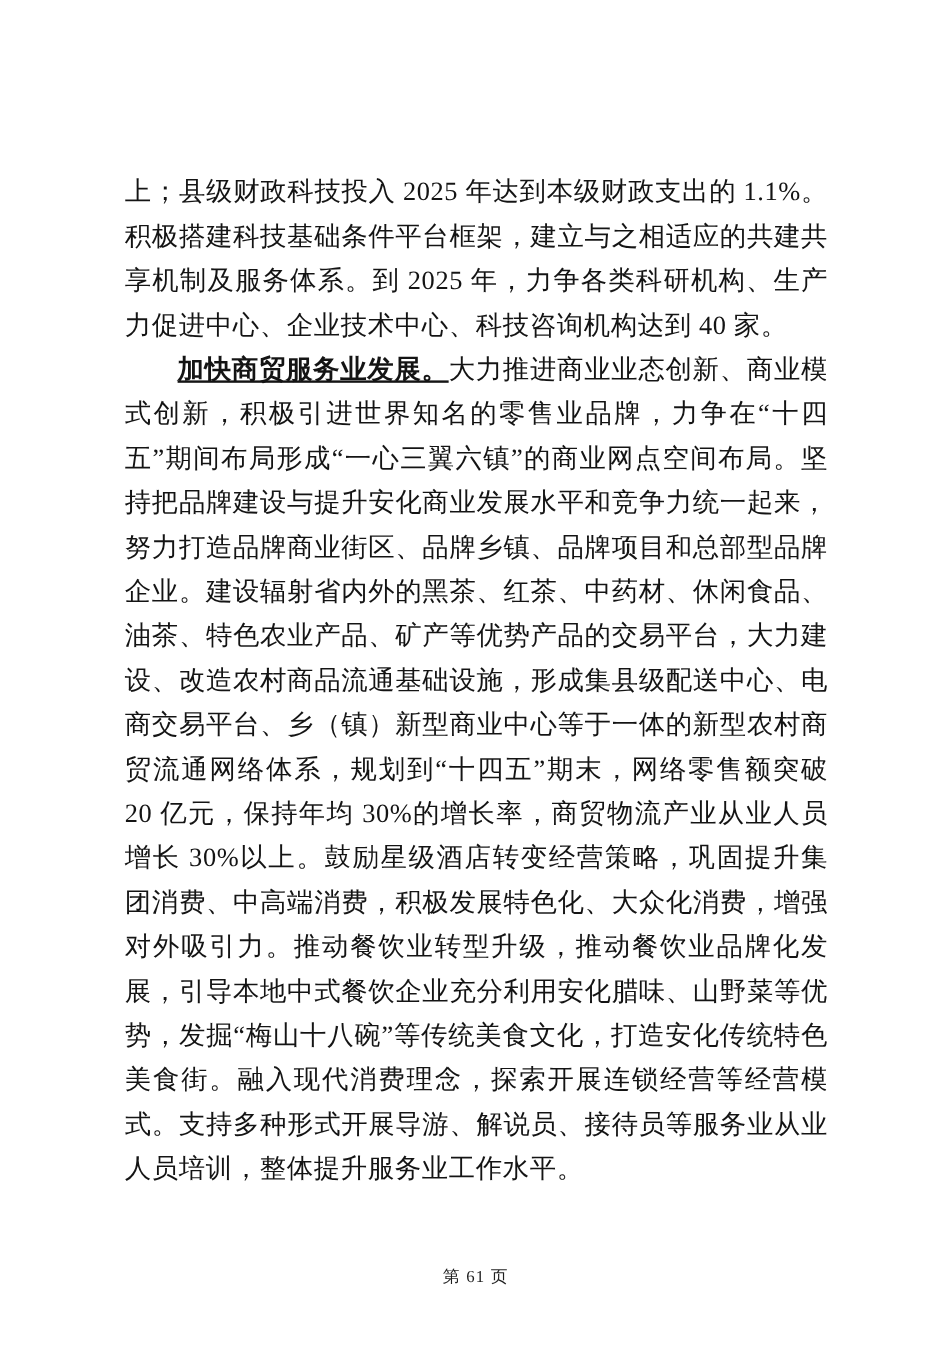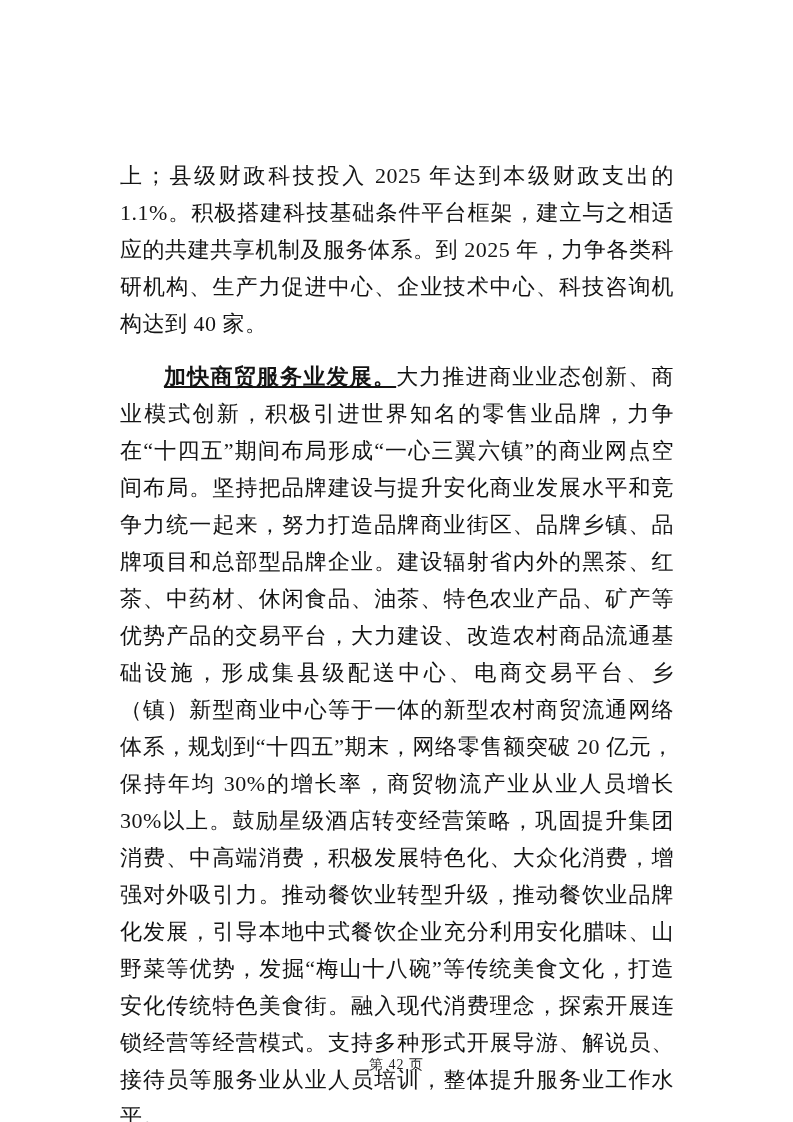--- a/index.html
+++ b/index.html
@@ -30,21 +30,21 @@
       top: 141px;
       width: 586px;
       font-size: 22px;
       line-height: 37px;
       color: #141414;
       text-align: justify;
       text-justify: inter-ideograph;
       letter-spacing: 0.5px;
     }
     .para {
-      margin: 16px;
+      margin: 0;
       padding: 0;
     }
     .para + .para {
       margin-top: 0;
     }
     .para.indent {
       text-indent: 44px;
     }
     .run-bold {
       font-weight: bold;
@@ -72,15 +72,15 @@
 <div class="page">
 
   <div class="content">
 
     <p class="para"><span class="run-regular">上；县级财政科技投入 2025 年达到本级财政支出的 1.1%。积极搭建科技基础条件平台框架，建立与之相适应的共建共享机制及服务体系。到 2025 年，力争各类科研机构、生产力促进中心、企业技术中心、科技咨询机构达到 40 家。</span></p>
 
     <p class="para indent"><span class="run-bold">加快商贸服务业发展。</span><span class="run-regular">大力推进商业业态创新、商业模式创新，积极引进世界知名的零售业品牌，力争在“十四五”期间布局形成“一心三翼六镇”的商业网点空间布局。坚持把品牌建设与提升安化商业发展水平和竞争力统一起来，努力打造品牌商业街区、品牌乡镇、品牌项目和总部型品牌企业。建设辐射省内外的黑茶、红茶、中药材、休闲食品、油茶、特色农业产品、矿产等优势产品的交易平台，大力建设、改造农村商品流通基础设施，形成集县级配送中心、电商交易平台、乡（镇）新型商业中心等于一体的新型农村商贸流通网络体系，规划到“十四五”期末，网络零售额突破 20 亿元，保持年均 30%的增长率，商贸物流产业从业人员增长 30%以上。鼓励星级酒店转变经营策略，巩固提升集团消费、中高端消费，积极发展特色化、大众化消费，增强对外吸引力。推动餐饮业转型升级，推动餐饮业品牌化发展，引导本地中式餐饮企业充分利用安化腊味、山野菜等优势，发掘“梅山十八碗”等传统美食文化，打造安化传统特色美食街。融入现代消费理念，探索开展连锁经营等经营模式。支持多种形式开展导游、解说员、接待员等服务业从业人员培训，整体提升服务业工作水平。</span></p>
 
   </div>
 
-  <div class="footer">第 42 页</div>
+  <div class="footer">第 61 页</div>
 
 </div>
 
 </body></html>

